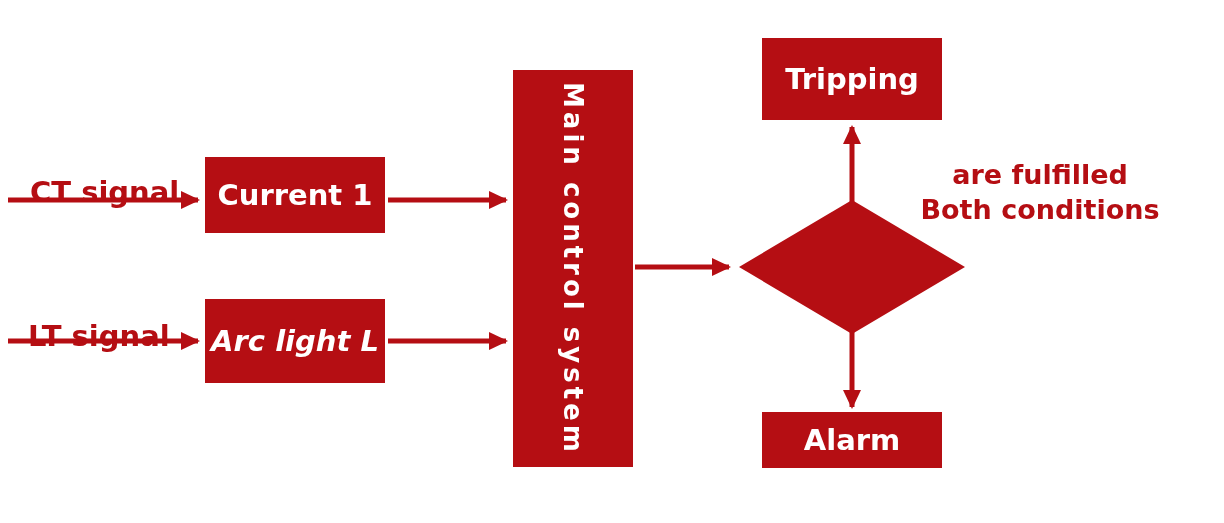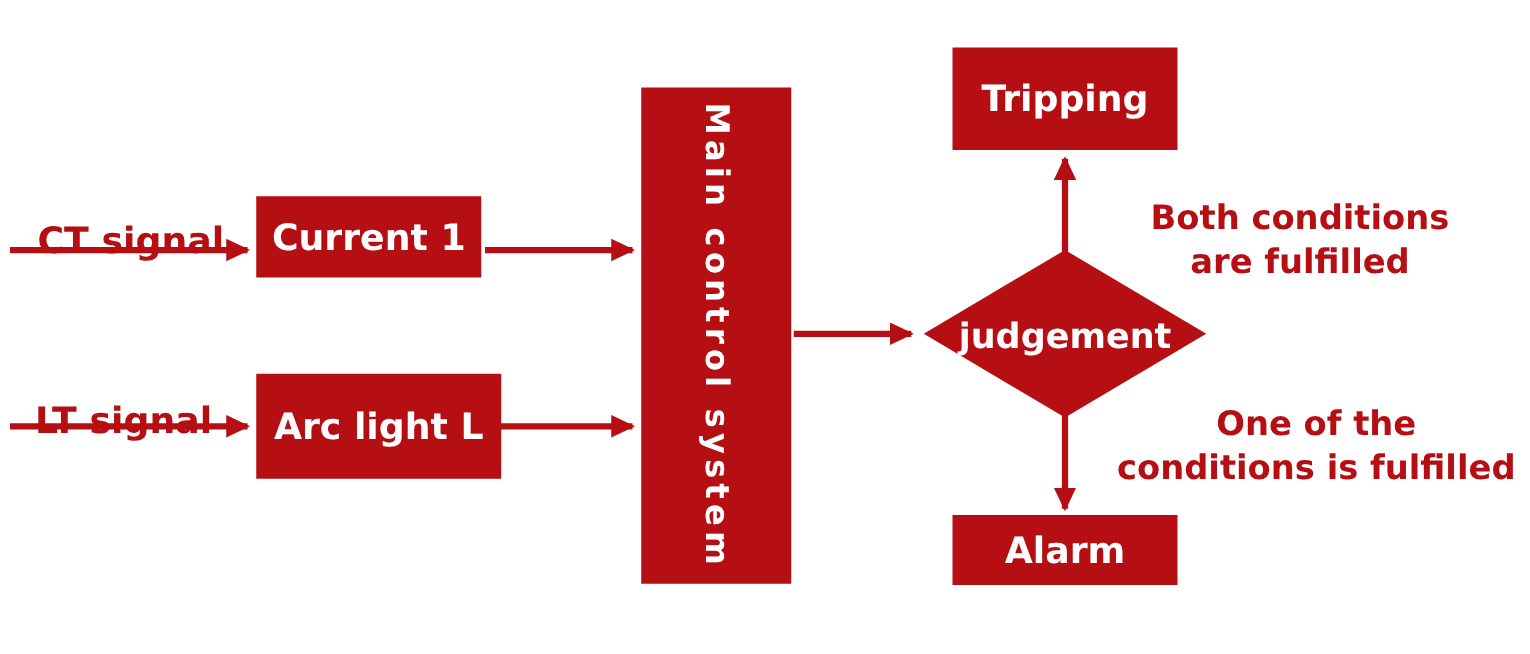--- a/index.html
+++ b/index.html
@@ -96,37 +96,32 @@
     <line class="arrow-line" x1="852" y1="202" x2="852" y2="127" marker-end="url(#ah)"></line>
     <line class="arrow-line" x1="852" y1="332" x2="852" y2="407" marker-end="url(#ah)"></line>
 
     <polygon class="diamond-shape" points="739,267 852,200 965,267 852,334"></polygon>
   </svg>
 
   <div class="signal-label" style="left:30px; top:138px;">CT signal</div>
 
   <div class="signal-label" style="left:28px; top:282px;text-align:right;">LT signal</div>
 
-  <div class="box" style="left:205px; top:157px; width:180px; height:65px;">Current 1</div>
+  <div class="box" style="left:205px; top:157px; width:180px; height:76px;">Current 1</div>
 
-  <div class="box" style="left:205px; top:299px; width:196px; height:84px;">Arc light L</div>
+  <div class="box" style="left:205px; top:299px; width:180px; height:84px;font-style:italic;">Arc light L</div>
 
   <div class="main-box" style="left:513px; top:70px; width:120px; height:397px;">
     <span class="vertical-text">Main control system</span>
   </div>
 
-  <div class="decision-label" style="left:752px; top:252px; width:200px;">judgement</div>
 
   <div class="box" style="left:762px; top:38px; width:180px; height:82px;">Tripping</div>
 
   <div class="box" style="left:762px; top:412px; width:180px; height:56px;">Alarm</div>
 
   <div class="note" style="left:910px; top:157px; width:260px;">
+    <div>are fulfilled</div>
     <div>Both conditions</div>
-    <div>are fulfilled</div>
   </div>
 
-  <div class="note" style="left:886px; top:322px; width:334px;">
-    <div>One of the</div>
-    <div>conditions is fulfilled</div>
-  </div>
 
 </div>
 
 </body></html>

